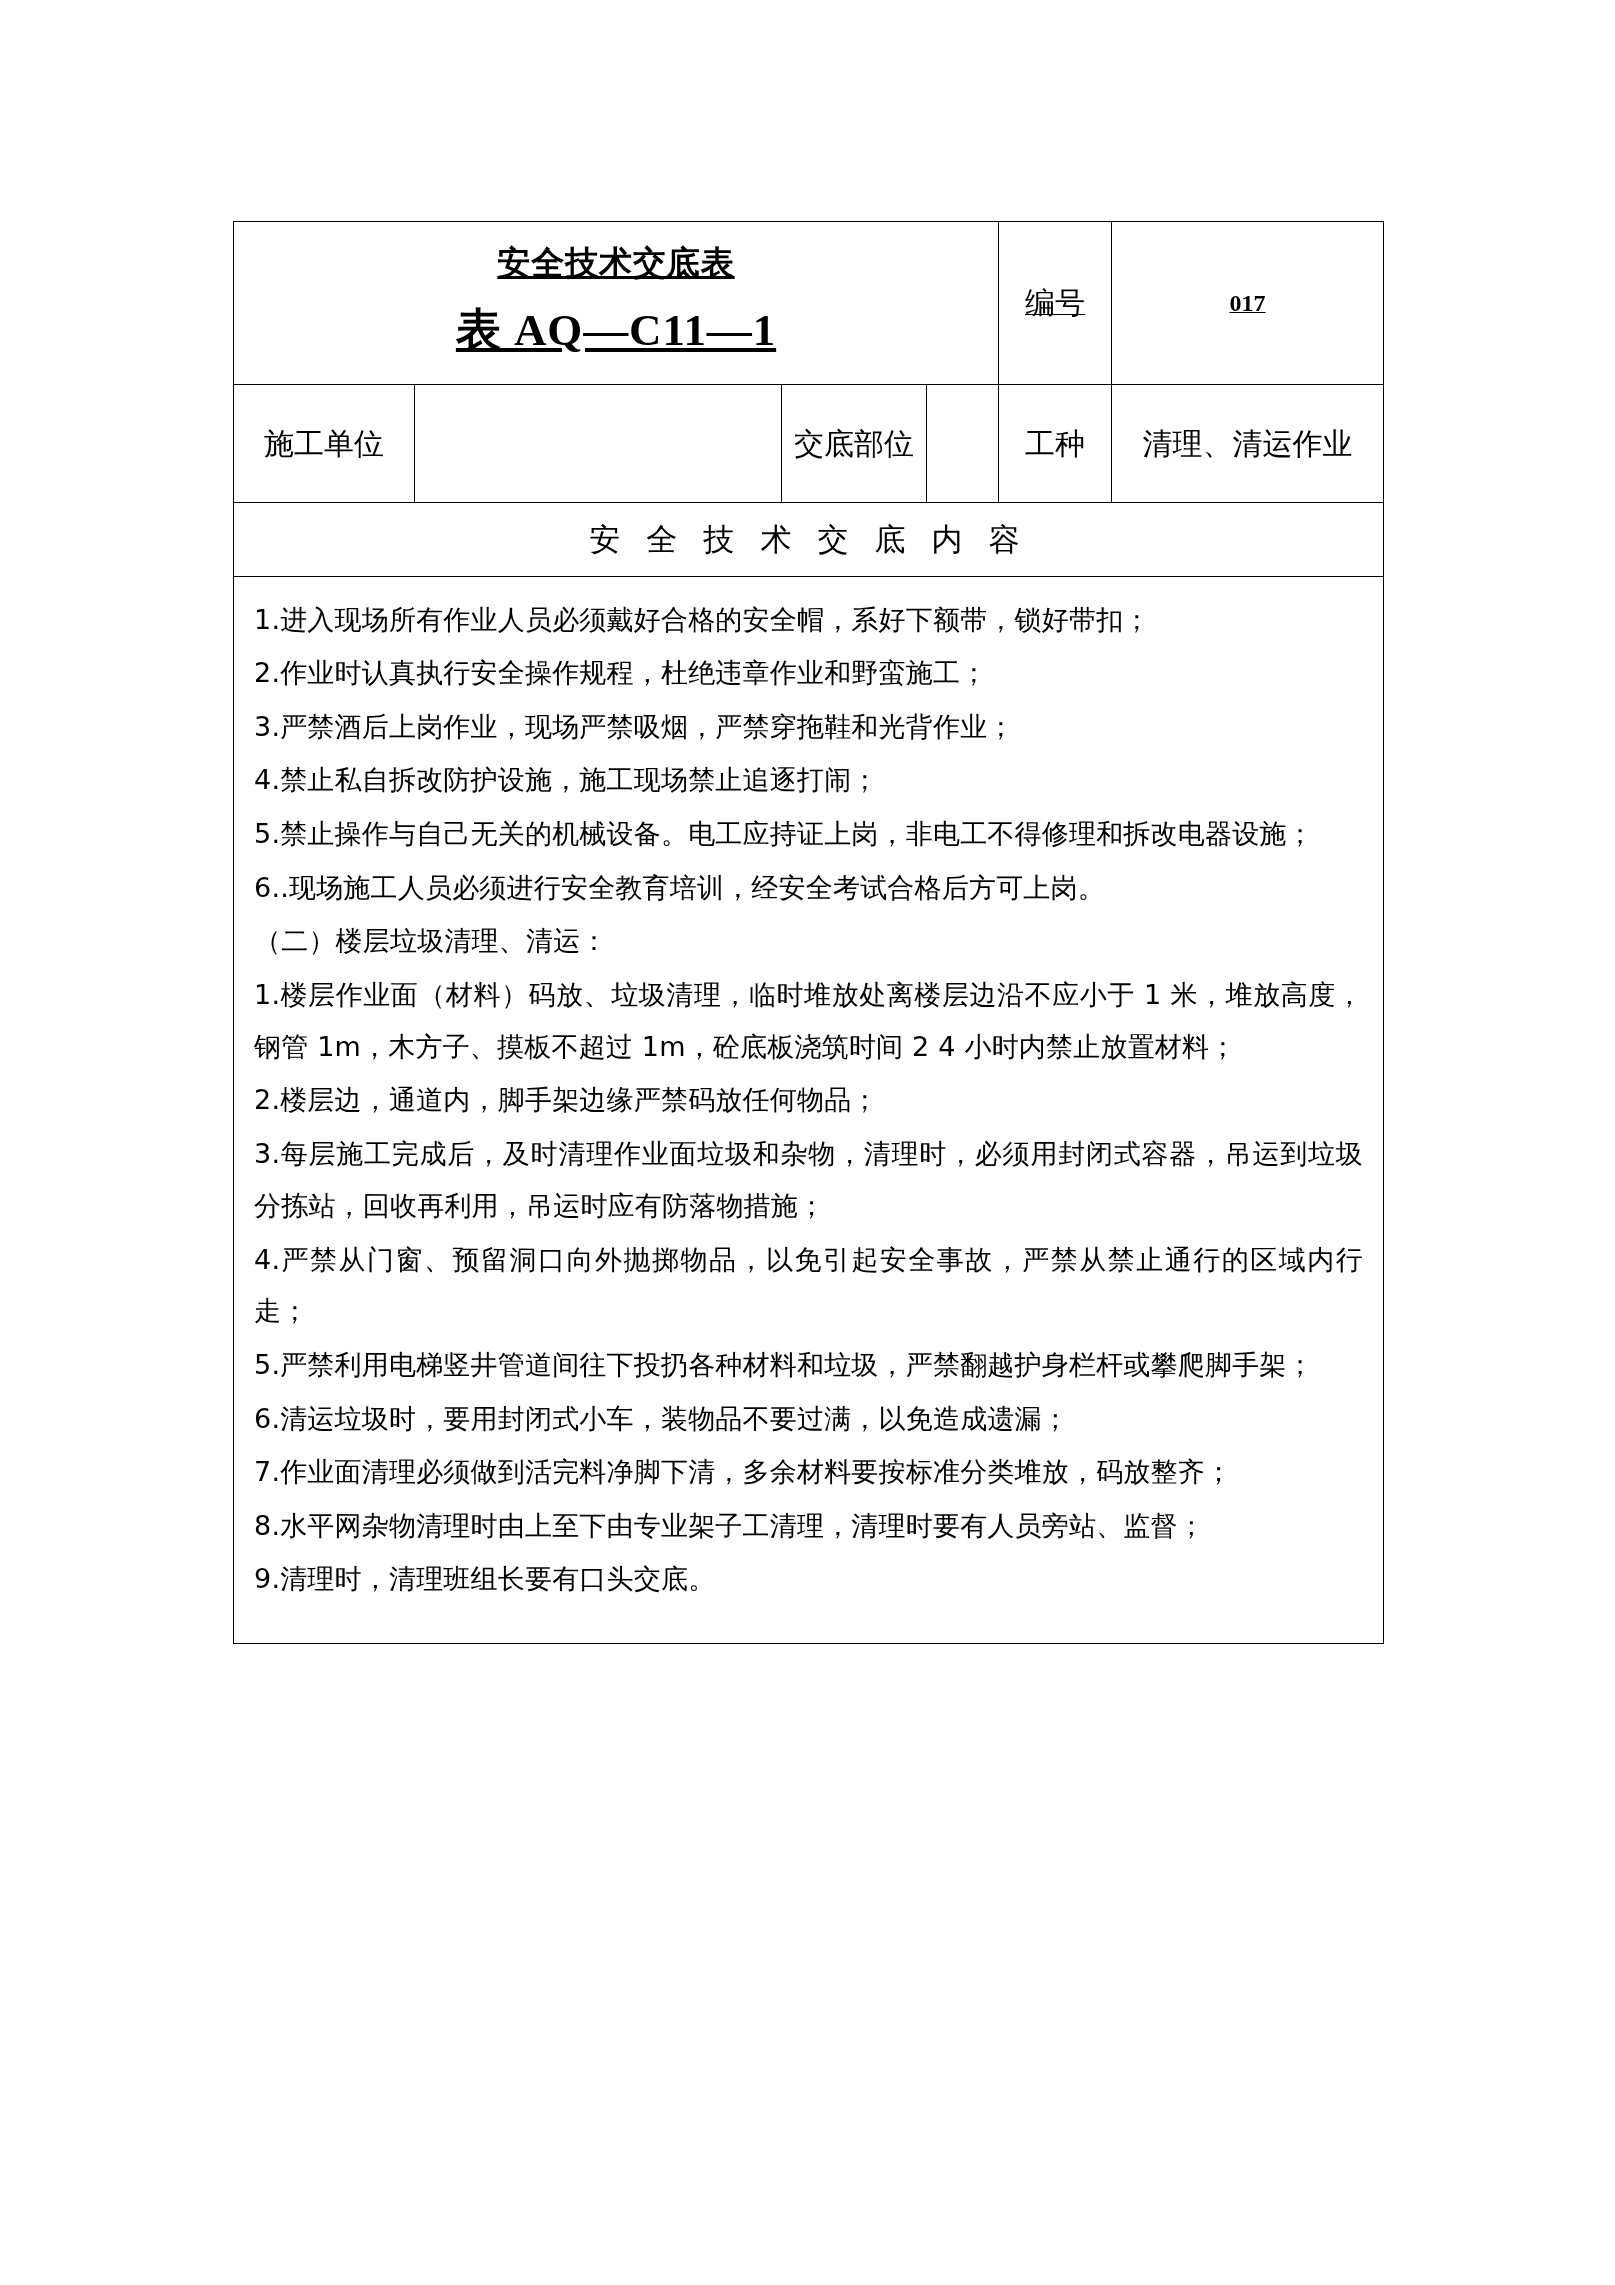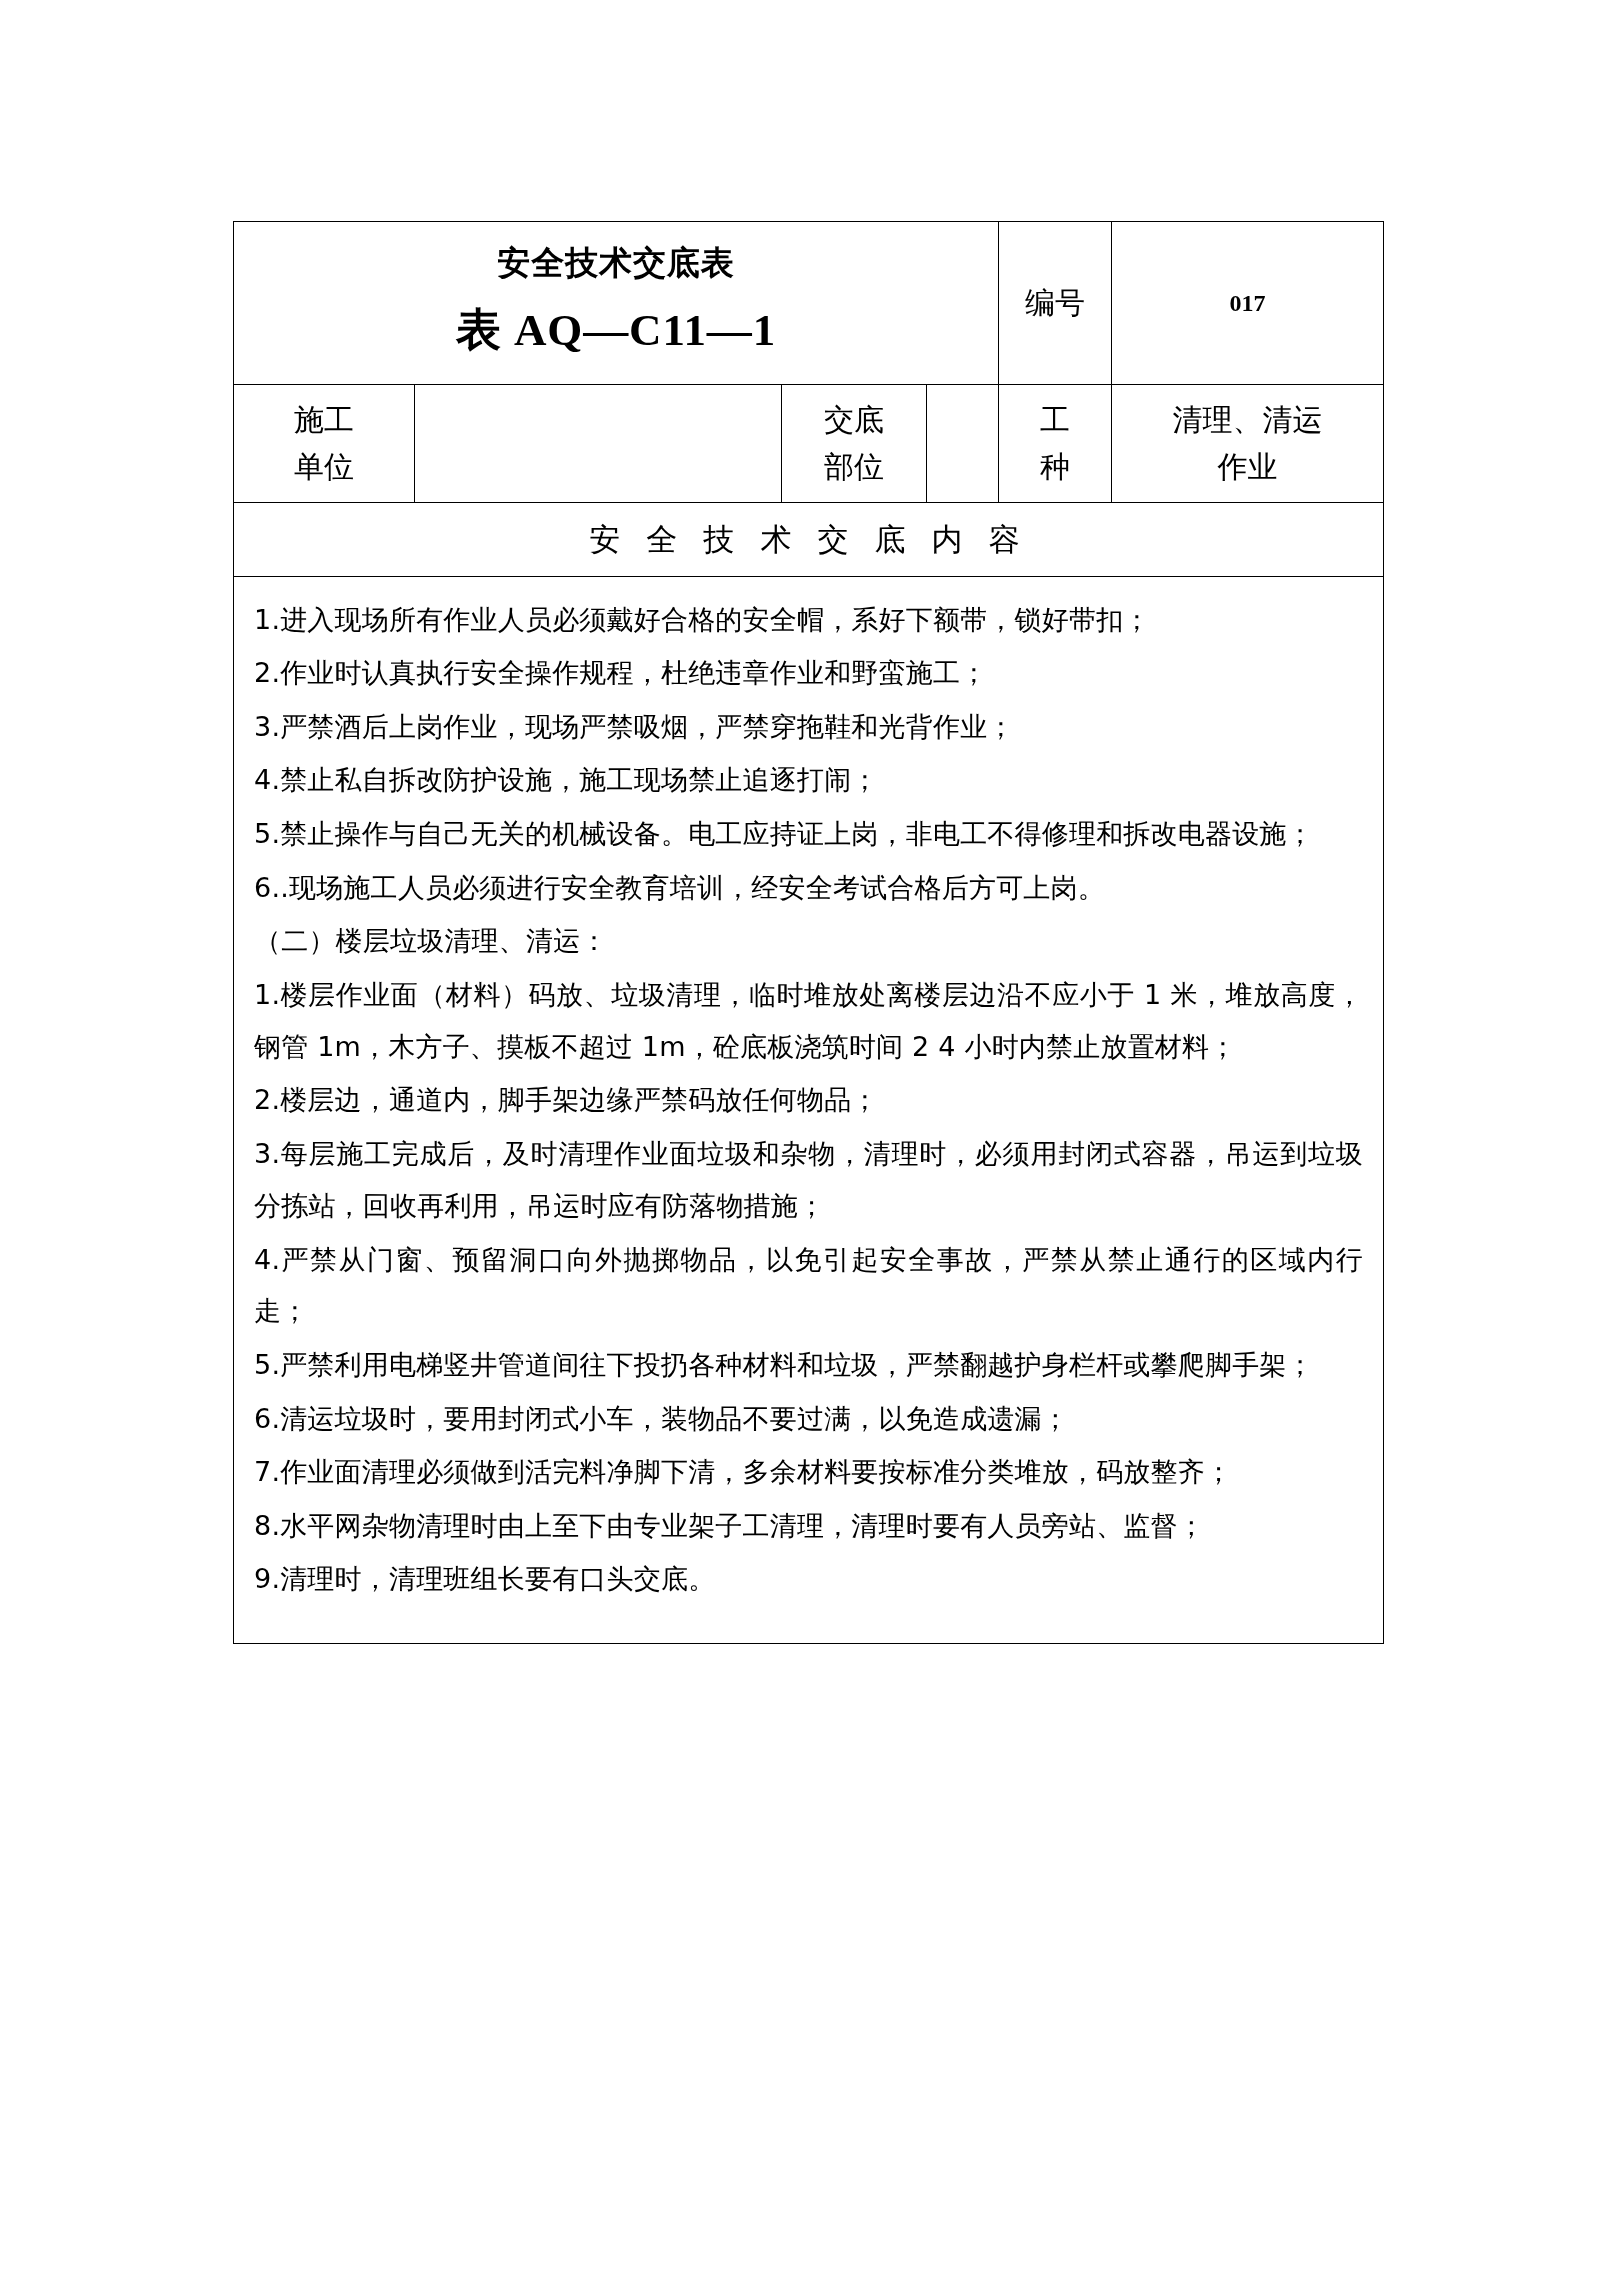--- a/index.html
+++ b/index.html
@@ -57,21 +57,21 @@
   .label-cn {
     font-size: 30px;
     font-family: "DejaVu Sans", "Liberation Sans", sans-serif;
     line-height: 1.55;
   }
   .num-cell {
     font-size: 24px;
     font-family: "Liberation Serif", serif;
     font-weight: bold;
   }
-  .row-h1 { height: 116px; }
+  .row-h1 { height: 116px; text-decoration: underline; }
   .row-h2 { height: 69px; }
   .row-h3 { height: 118px; }
   .row-h4 { height: 74px; }
   .blank-cell { }
   .content-header {
     font-size: 31px;
     font-family: "DejaVu Sans", "Liberation Sans", sans-serif;
     letter-spacing: 8.1px;
     padding: 12.7px 0 !important;
   }
@@ -83,21 +83,21 @@
   .para {
     font-size: 27px;
     line-height: 1.92;
     font-family: "DejaVu Sans", "Liberation Sans", sans-serif;
     text-align: justify;
     margin: 0 0 1.8px 0;
     letter-spacing: 0.2px;
   }
   .stack {
     display: flex;
-    flex-direction: column;
+    flex-direction: row;
     align-items: center;
     justify-content: center;
     line-height: 1.5;
   }
 </style>
 </head>
 <body>
 
 <div class="page">
   <table class="doc-table">

